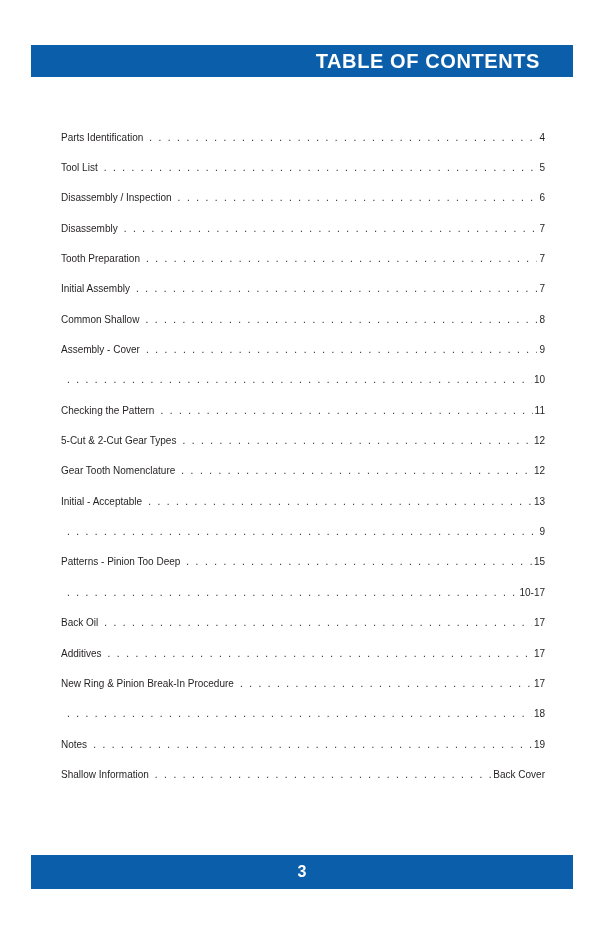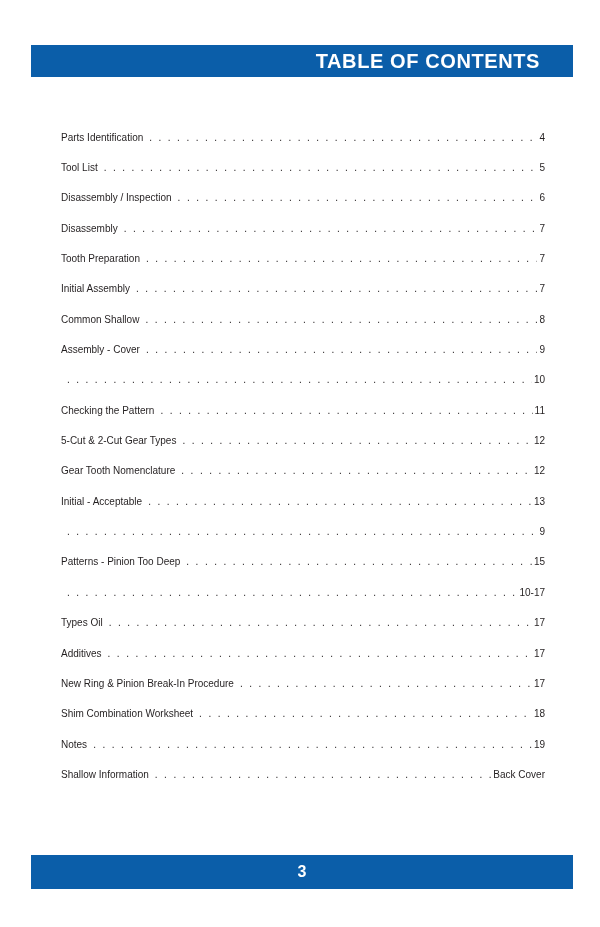--- a/index.html
+++ b/index.html
@@ -164,36 +164,35 @@
       <div class="toc-row">
         <span class="toc-label">Patterns - Pinion Too Deep</span>
         <span class="toc-dots">......................................................................</span>
         <span class="toc-page">15</span>
       </div>
       <div class="toc-row">
         <span class="toc-dots">......................................................................</span>
         <span class="toc-page">10-17</span>
       </div>
       <div class="toc-row">
-        <span class="toc-label">Types Oil</span>
+        <span class="toc-label">Back Oil</span>
         <span class="toc-dots">......................................................................</span>
         <span class="toc-page">17</span>
       </div>
       <div class="toc-row">
         <span class="toc-label">Additives</span>
         <span class="toc-dots">......................................................................</span>
         <span class="toc-page">17</span>
       </div>
       <div class="toc-row">
         <span class="toc-label">New Ring &amp; Pinion Break-In Procedure</span>
         <span class="toc-dots">......................................................................</span>
         <span class="toc-page">17</span>
       </div>
       <div class="toc-row">
-        <span class="toc-label">Shim Combination Worksheet</span>
         <span class="toc-dots">......................................................................</span>
         <span class="toc-page">18</span>
       </div>
       <div class="toc-row">
         <span class="toc-label">Notes</span>
         <span class="toc-dots">......................................................................</span>
         <span class="toc-page">19</span>
       </div>
       <div class="toc-row">
         <span class="toc-label">Shallow Information</span>

